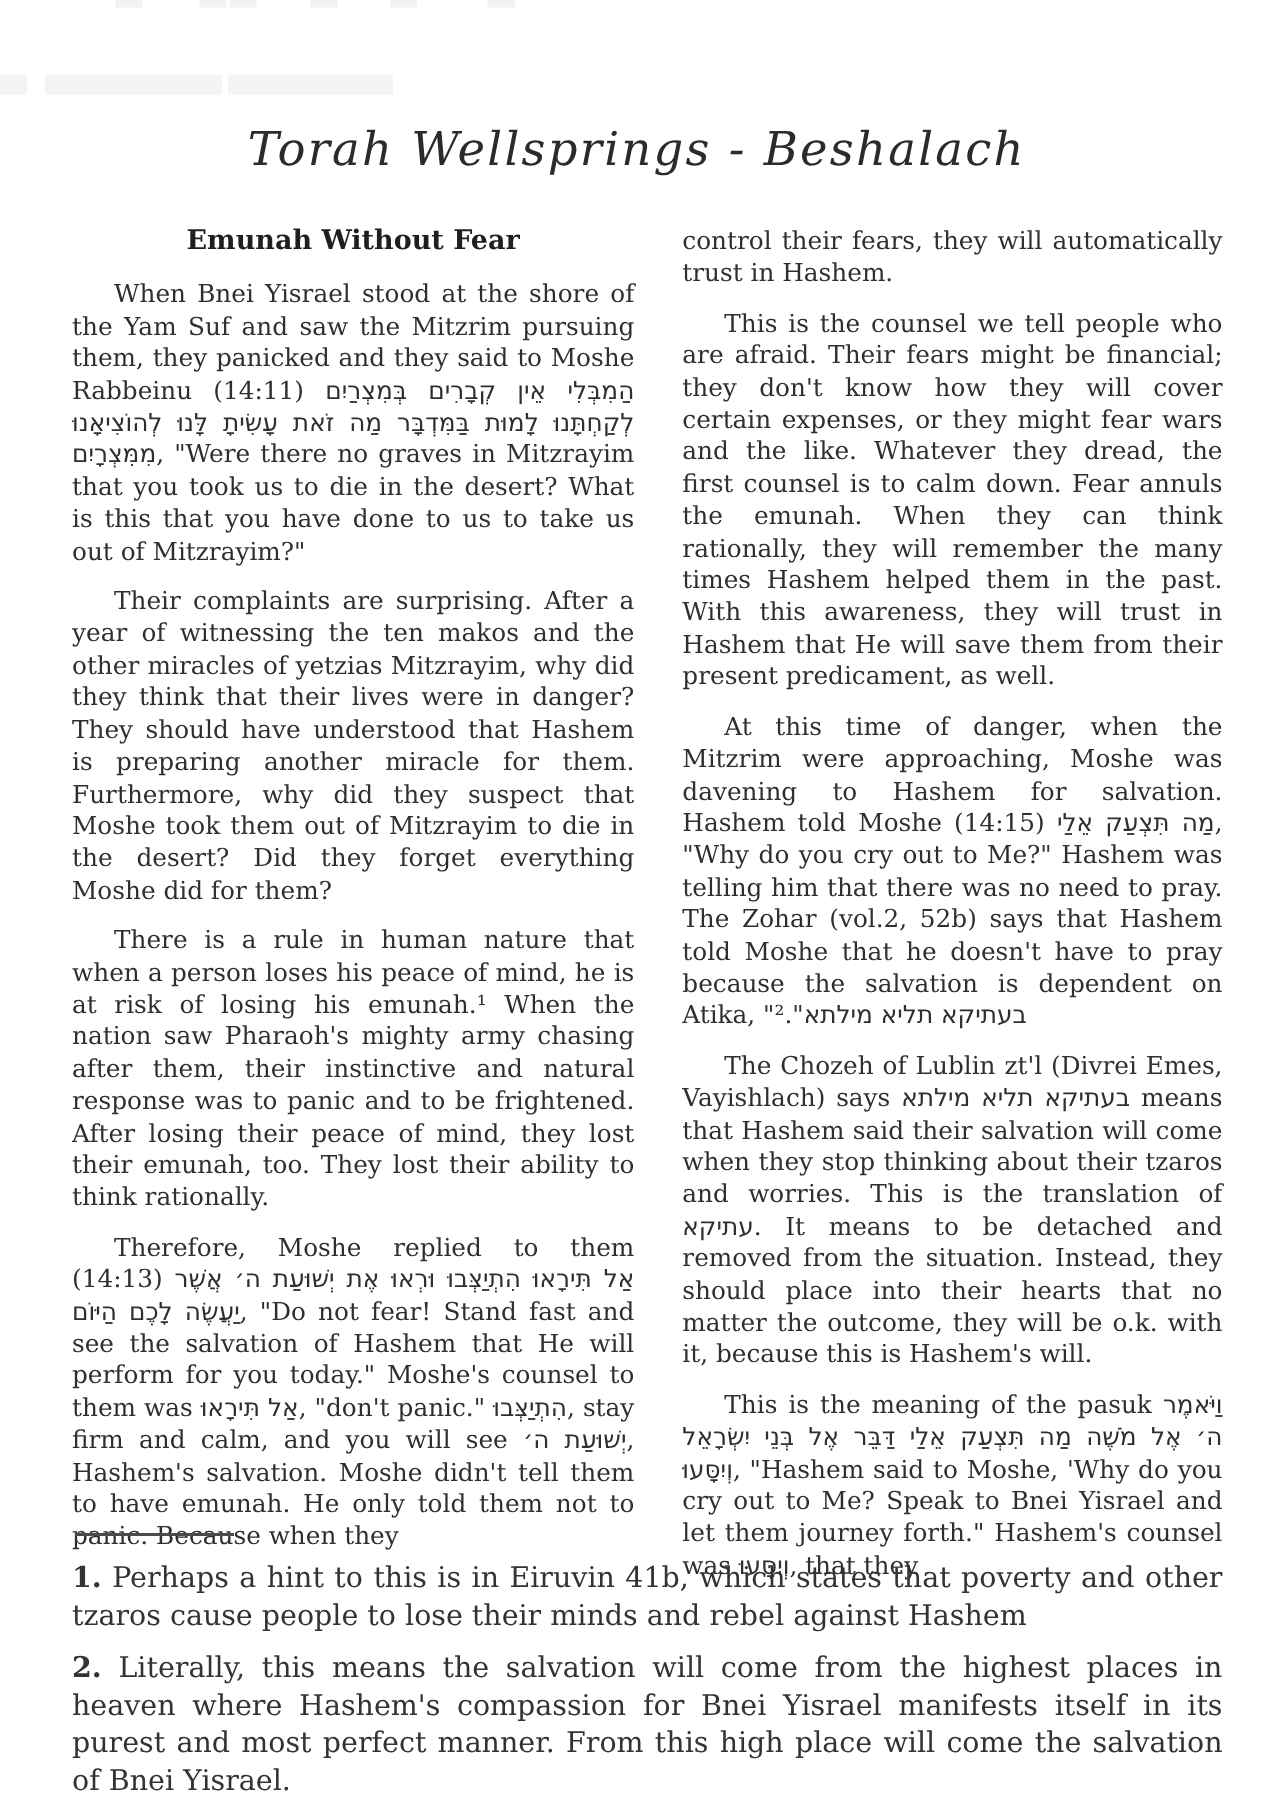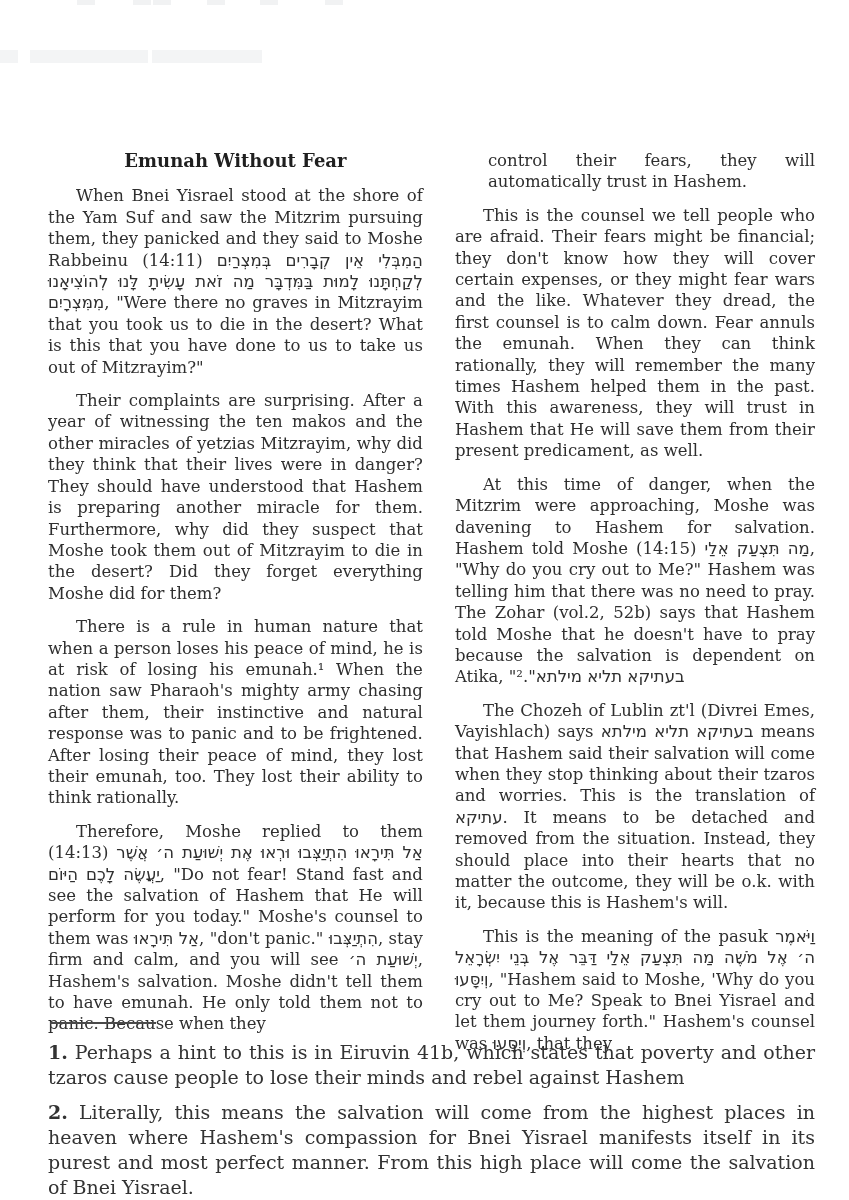--- a/index.html
+++ b/index.html
@@ -61,21 +61,21 @@
     margin: 0 0 14px 0;
     font-size: 18px;
     font-weight: bold;
     text-align: center;
     color: #1f1f1f;
   }
   .para {
     margin: 0 0 12px 0;
     text-indent: 28px;
   }
-  .para.no-indent { text-indent: 0; margin-left: 33px; }
+  .para.no-indent { text-indent: 0; }
   .para:last-child { margin-bottom: 0; }
   .footnotes {
     position: absolute;
     top: 1022px;
     left: 48px;
     width: 767px;
     font-size: 19px;
     line-height: 25px;
     text-align: justify;
     color: #333333;
@@ -99,20 +99,21 @@
     <span style="left:133px"></span>
     <span style="left:153px"></span>
     <span style="left:207px"></span>
     <span style="left:260px"></span>
     <span style="left:325px"></span>
   </div>
   <div class="artifact" style="left:0; top:50px; width:18px; height:13px;"></div>
   <div class="artifact" style="left:30px; top:50px; width:118px; height:13px;"></div>
   <div class="artifact" style="left:152px; top:50px; width:110px; height:13px;"></div>
 
+  <h1 class="title">Torah Wellsprings - Beshalach</h1>
 
   <div class="columns">
     <div class="col col-left">
       <h2 class="section-heading">Emunah Without Fear</h2>
       <p class="para">When Bnei Yisrael stood at the shore of the Yam Suf and saw the Mitzrim pursuing them, they panicked and they said to Moshe Rabbeinu (14:11) הַמִבְּלִי אֵין קְבָרִים בְּמִצְרַיִם לְקַחְתָּנוּ לָמוּת בַּמִּדְבָּר מַה זֹאת עָשִׂיתָ לָּנוּ לְהוֹצִיאָנוּ מִמִּצְרָיִם, "Were there no graves in Mitzrayim that you took us to die in the desert? What is this that you have done to us to take us out of Mitzrayim?"</p>
       <p class="para">Their complaints are surprising. After a year of witnessing the ten makos and the other miracles of yetzias Mitzrayim, why did they think that their lives were in danger? They should have understood that Hashem is preparing another miracle for them. Furthermore, why did they suspect that Moshe took them out of Mitzrayim to die in the desert? Did they forget everything Moshe did for them?</p>
       <p class="para">There is a rule in human nature that when a person loses his peace of mind, he is at risk of losing his emunah.¹ When the nation saw Pharaoh's mighty army chasing after them, their instinctive and natural response was to panic and to be frightened. After losing their peace of mind, they lost their emunah, too. They lost their ability to think rationally.</p>
       <p class="para">Therefore, Moshe replied to them (14:13) אַל תִּירָאוּ הִתְיַצְּבוּ וּרְאוּ אֶת יְשׁוּעַת ה׳ אֲשֶׁר יַעֲשֶׂה לָכֶם הַיּוֹם, "Do not fear! Stand fast and see the salvation of Hashem that He will perform for you today." Moshe's counsel to them was אַל תִּירָאוּ, "don't panic." הִתְיַצְּבוּ, stay firm and calm, and you will see יְשׁוּעַת ה׳, Hashem's salvation. Moshe didn't tell them to have emunah. He only told them not to panic. Because when they</p>
     </div>
     <div class="col col-right">

